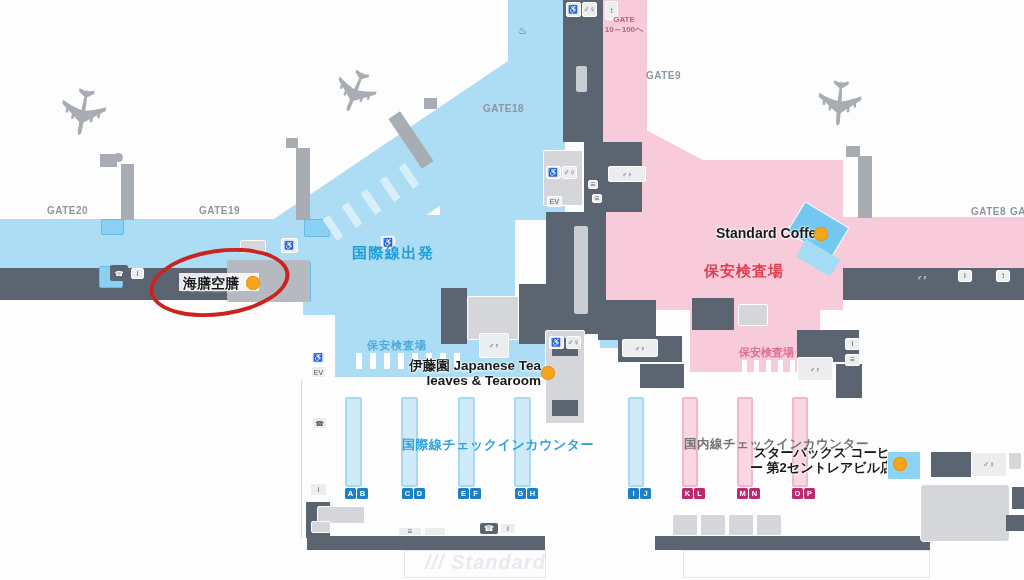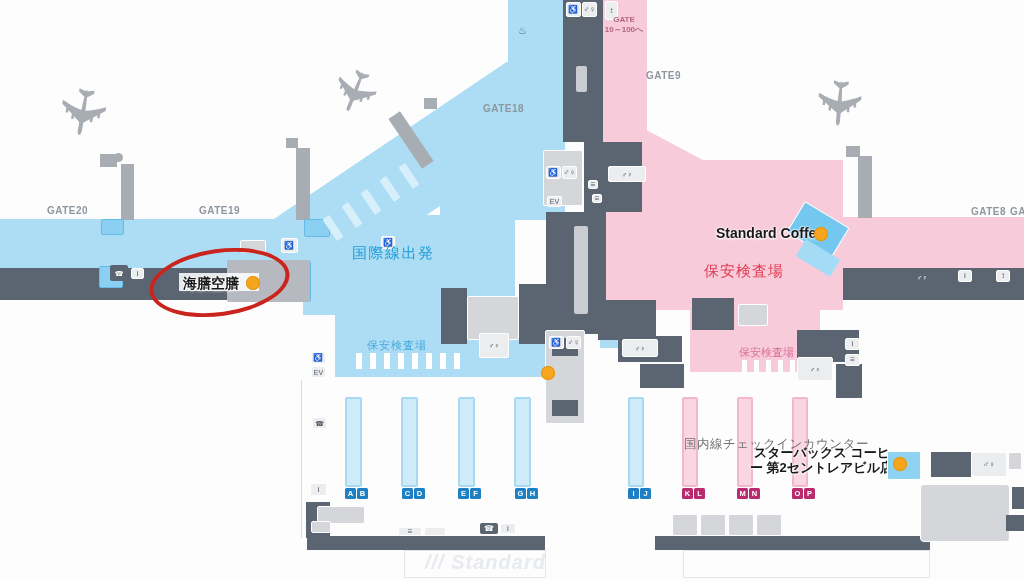--- a/index.html
+++ b/index.html
@@ -28,21 +28,21 @@
   .badge{position:absolute;display:flex;gap:1px}
   .badge span{display:block;width:11px;height:11px;background:#1d7fc4;border-radius:1.5px;
       color:#fff;font-size:7.5px;font-weight:bold;text-align:center;line-height:11px}
   .badge.m span{background:#b92a6e}
   .shop{position:absolute;font-weight:bold;color:#17181a;font-size:14px;white-space:nowrap;
       text-shadow:0 0 2px #fff,0 0 2px #fff,0 1px 3px #fff}
   .shopline{font-weight:bold;color:#17181a;font-size:13.5px;line-height:15px;white-space:nowrap;
       text-shadow:0 0 2px #fff,0 0 2px #fff,0 1px 3px #fff}
   .dot{position:absolute;width:14px;height:14px;border-radius:50%;background:#f6a51d;
       box-shadow:inset 0 0 0 1px #e6960e}
-  .lbl{position:absolute;font-weight:normal;white-space:nowrap}
+  .lbl{position:absolute;font-weight:bold;white-space:nowrap}
 </style>
 </head>
 <body>
 
 <div id="canvas">
 
   <div class="abs blue" style="left:0;top:219px;width:347px;height:49px"></div>
   <div class="abs dk" style="left:0;top:268px;width:312px;height:32px"></div>
   <div class="abs blue" style="left:254px;top:139px;width:302px;height:82px;transform:rotate(-34deg)"></div>
   <div class="abs blue" style="left:440px;top:130px;width:125px;height:90px"></div>
@@ -210,33 +210,38 @@
   <div class="gate" style="left:1010px;top:206px">GATE7</div>
   <div class="abs" style="left:594px;top:15px;width:60px;text-align:center;color:#b2637f;font-weight:bold;font-size:8px;line-height:10px">
     <div>GATE</div>
     <div>10～100へ</div>
   </div>
 
   <div class="lbl" style="left:352px;top:244px;font-size:15px;letter-spacing:1.5px;color:#1f9cd8">国際線出発</div>
   <div class="lbl" style="left:704px;top:262px;font-size:15px;letter-spacing:1px;color:#e23b50">保安検査場</div>
   <div class="lbl" style="left:367px;top:338px;font-size:11px;letter-spacing:1px;color:#48aadd">保安検査場</div>
   <div class="lbl" style="left:739px;top:345px;font-size:11px;color:#da7097">保安検査場</div>
+  <div class="lbl" style="left:402px;top:436px;font-size:13px;letter-spacing:.5px;color:#2fa2da">国際線チェックインカウンター</div>
   <div class="lbl" style="left:684px;top:436px;font-size:12.5px;letter-spacing:.5px;color:#737373">国内線チェックインカウンター</div>
 
   <div class="abs mg" style="left:227px;top:260px;width:83px;height:42px"></div>
   <div class="abs lg" style="left:240px;top:240px;width:26px;height:13px"></div>
   <div class="abs ib" style="left:281px;top:238px;width:17px;height:15px">♿</div>
   <div class="abs" style="left:179px;top:273px;width:80px;height:18px;background:rgba(255,255,255,.85)"></div>
   <div class="shop" style="left:183px;top:275px">海膳空膳</div>
   <div class="dot" style="left:246px;top:276px"></div>
   <div class="abs" style="left:149px;top:249px;width:141px;height:67px;border:4px solid #c9241e;border-radius:50%;transform:rotate(-8deg)"></div>
 
   <div class="shop" style="left:716px;top:225px;font-size:14px">Standard Coffee</div>
   <div class="dot" style="left:814px;top:227px"></div>
 
+  <div class="abs" style="left:405px;top:358px;width:136px;text-align:right">
+    <div class="shopline">伊藤園 Japanese Tea</div>
+    <div class="shopline">leaves &amp; Tearoom</div>
+  </div>
   <div class="dot" style="left:541px;top:366px"></div>
 
   <div class="abs" style="left:750px;top:445px;width:140px;text-align:right">
     <div class="shopline" style="font-size:13px">スターバックス コーヒ</div>
     <div class="shopline" style="font-size:13px">ー 第2セントレアビル店</div>
   </div>
   <div class="abs" style="left:887px;top:451px;width:34px;height:29px;background:#8fd3f2;border:1px solid #fff;border-radius:2px"></div>
   <div class="dot" style="left:893px;top:457px"></div>
 
   <div class="abs" style="left:425px;top:551px;color:#e7eaee;font-style:italic;font-weight:bold;font-size:20px;letter-spacing:1px">

